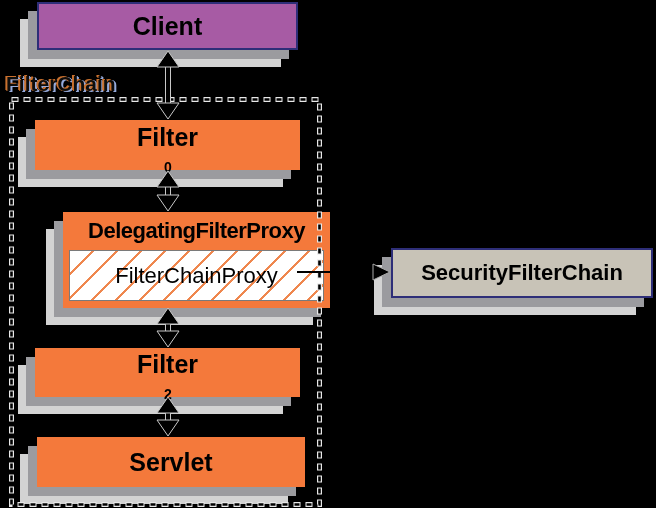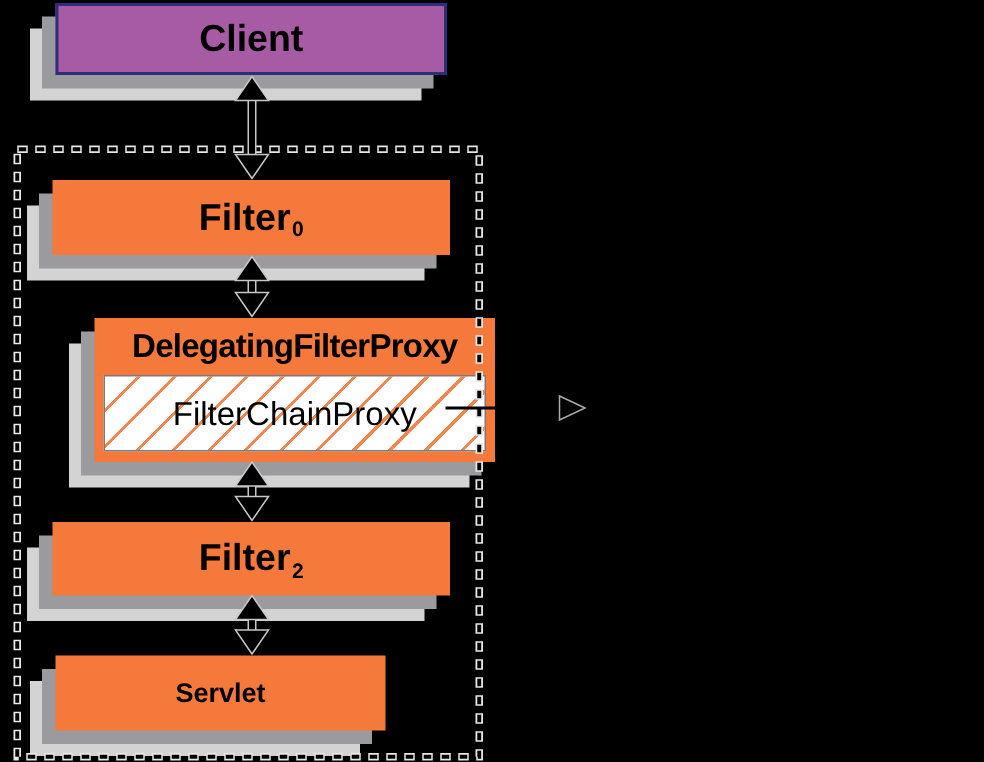--- a/index.html
+++ b/index.html
@@ -9,36 +9,36 @@
   }
   .box{
     position:absolute;display:flex;align-items:center;justify-content:center;
     font-weight:bold;color:#000;
     box-shadow:-9px 9px 0 #9B9B9F,-17px 17px 0 #D3D3D3;
   }
   .client{
     left:37px;top:2px;width:257px;height:44px;
     background:#A75BA4;border:2px solid #2E2E78;font-size:25px;
   }
-  .orange{background:#F4793B;}
+  .orange{background:#F4793B;flex-direction:column;}
   .filter0{left:35px;top:120px;width:265px;height:50px;font-size:25px;}
   .delegating{left:33px;top:212px;width:267px;height:96px;display:block;margin-left:30px;}
   .dfp-label{
     height:38px;display:flex;align-items:center;justify-content:center;
     font-size:22px;font-weight:bold;color:#000;letter-spacing:-0.5px;
   }
   .fcp{
     margin:0 6px;height:49px;border:1px solid #7A7A7A;
     background:#FFFFFF repeating-linear-gradient(135deg,
       transparent 0px,transparent 15px,#EF874E 15px,#EF874E 17px);
     display:flex;align-items:center;justify-content:center;
     font-size:22px;font-weight:normal;color:#000;
   }
   .filter2{left:35px;top:348px;width:265px;height:49px;font-size:25px;}
-  .servlet{left:37px;top:437px;width:220px;height:50px;font-size:18px;}
+  .servlet{left:37px;top:437px;width:268px;height:50px;font-size:25px;}
   .security{
     left:391px;top:248px;width:258px;height:46px;
     background:#C8C3B7;border:2px solid #2E2E78;font-size:22px;
   }
   .sub{font-size:14px;position:relative;top:7px;margin-left:1px;font-weight:bold;}
   .fc-label{
     position:absolute;left:6px;top:72px;font-size:21px;font-weight:bold;
     color:#0D0D0D;
     text-shadow:-2px -1px 0 #C9712F,-1px 0 0 #C9712F,2px 1px 0 #96ABDC,1px 0 0 #96ABDC;
   }
@@ -46,20 +46,21 @@
 </style>
 </head>
 <body>
 
 <div id="canvas">
 
   <div class="box client">
     <span>Client</span>
   </div>
 
+  <div class="fc-label">FilterChain</div>
 
   <div class="box orange filter0">
     <span>Filter</span>
       <span class="sub">0</span>
   </div>
 
   <div class="box orange delegating">
     <div class="dfp-label">DelegatingFilterProxy</div>
     <div class="fcp">
       <span>FilterChainProxy</span>
@@ -68,20 +69,23 @@
 
   <div class="box orange filter2">
     <span>Filter</span>
       <span class="sub">2</span>
   </div>
 
   <div class="box orange servlet">
     <span>Servlet</span>
   </div>
 
+  <div class="box security">
+    <span>SecurityFilterChain</span>
+  </div>
 
   <svg id="overlay" viewBox="0 0 656 508" xmlns="http://www.w3.org/2000/svg">
 
     <g>
       <rect x="11.5" y="99.5" width="308" height="405" fill="none" stroke="#E8E8E8" stroke-width="5" stroke-dasharray="7 5"></rect>
       <rect x="11.5" y="99.5" width="308" height="405" fill="none" stroke="#000000" stroke-width="2.6" stroke-dasharray="5 7" stroke-dashoffset="-1"></rect>
     </g>
 
     <g>
       <rect x="165.5" y="64" width="5" height="43" fill="#000" stroke="#C8C8C8" stroke-width="1"></rect>

